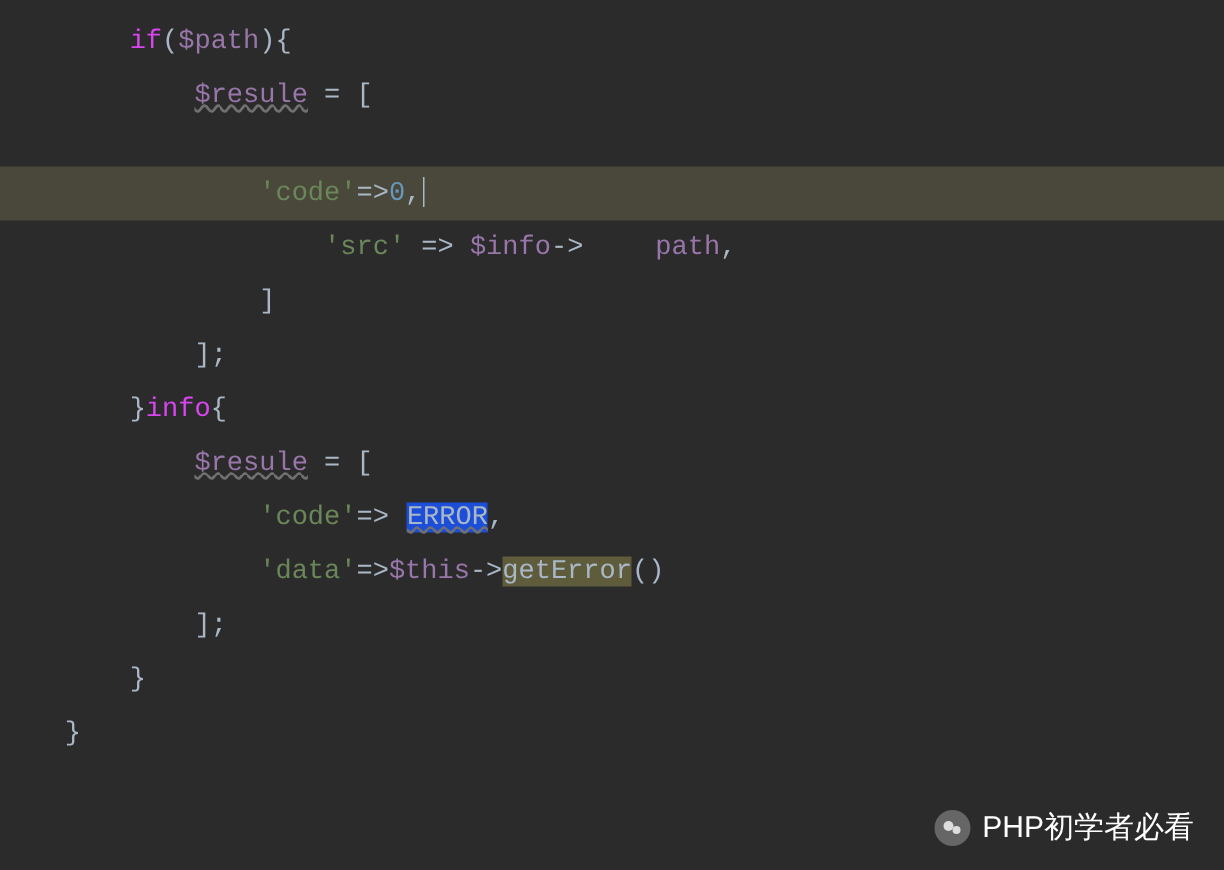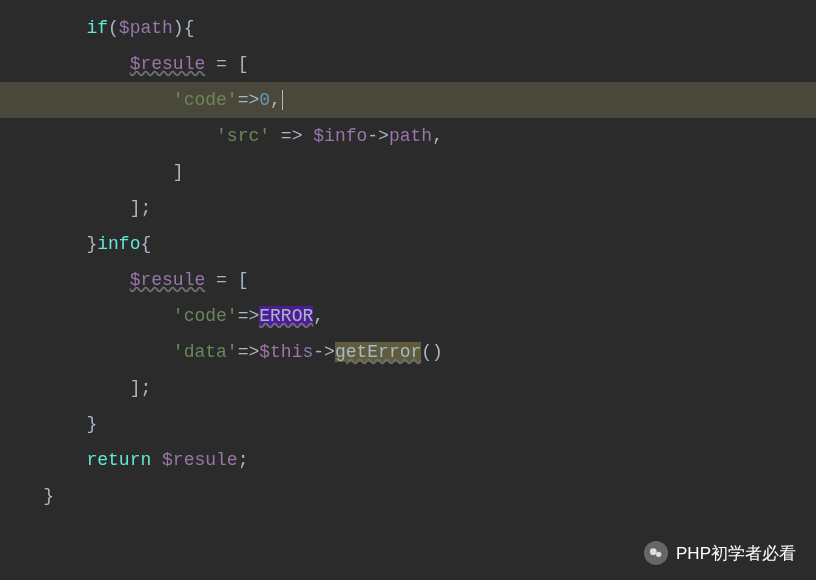--- a/index.html
+++ b/index.html
@@ -21,40 +21,41 @@
       padding: 10px 0 0 0;
     }
     .line {
       line-height: 36px;
       height: 36px;
       white-space: pre;
       padding-left: 0;
     }
     .highlighted-line {
       background-color: #4a483a;
+      margin-top: 29px;
     }
-    .keyword { color: #5eead4; }
+    .keyword { color: #d946ef; }
     .variable { color: #9876aa; }
     .bracket { color: #a9b7c6; }
     .arrow { color: #a9b7c6; }
     .string { color: #6a8759; }
     .number { color: #6897bb; }
     .operator { color: #a9b7c6; }
-    .property { color: #9876aa; }
+    .property { color: #9876aa; margin-left: 48px; }
     .method-highlight {
       background-color: #5f5c3b;
-      text-decoration: underline;
       text-decoration-style: wavy;
       text-decoration-color: #707070;
     }
     .const-highlight {
-      background-color: #4c1d95;
+      background-color: #1d4ed8;
       text-decoration: underline;
       text-decoration-style: wavy;
       text-decoration-color: #707070;
+      margin-left: 12px;
     }
     .wavy-underline {
       text-decoration: underline;
       text-decoration-style: wavy;
       text-decoration-color: #707070;
     }
     .cursor {
       display: inline-block;
       width: 1px;
       height: 20px;
@@ -63,21 +64,21 @@
       margin-left: 1px;
     }
     .watermark {
       position: absolute;
       bottom: 15px;
       right: 20px;
       display: flex;
       align-items: center;
       gap: 8px;
       color: #ffffff;
-      font-size: 17px;
+      font-size: 20px;
       font-family: 'Microsoft YaHei', sans-serif;
     }
     .watermark-icon {
       width: 24px;
       height: 24px;
       background-color: #666;
       border-radius: 50%;
       display: flex;
       align-items: center;
       justify-content: center;
@@ -96,21 +97,20 @@
   <div class="line highlighted-line"><span>                </span><span class="string">'code'</span><span class="arrow">=&gt;</span><span class="number">0</span><span class="operator">,</span><span class="cursor"></span></div>
   <div class="line"><span>                    </span><span class="string">'src'</span><span class="arrow"> =&gt; </span><span class="variable">$info</span><span class="operator">-&gt;</span><span class="property">path</span><span class="operator">,</span></div>
   <div class="line"><span>                </span><span class="bracket">]</span></div>
   <div class="line"><span>            </span><span class="bracket">];</span></div>
   <div class="line"><span>        </span><span class="bracket">}</span><span class="keyword">info</span><span class="bracket">{</span></div>
   <div class="line"><span>            </span><span class="variable wavy-underline">$resule</span><span class="operator"> = </span><span class="bracket">[</span></div>
   <div class="line"><span>                </span><span class="string">'code'</span><span class="arrow">=&gt;</span><span class="const-highlight">ERROR</span><span class="operator">,</span></div>
   <div class="line"><span>                </span><span class="string">'data'</span><span class="arrow">=&gt;</span><span class="variable">$this</span><span class="operator">-&gt;</span><span class="method-highlight">getError</span><span class="bracket">()</span></div>
   <div class="line"><span>            </span><span class="bracket">];</span></div>
   <div class="line"><span>        </span><span class="bracket">}</span></div>
-  <div class="line"><span>        </span><span class="keyword">return</span><span> </span><span class="variable">$resule</span><span class="operator">;</span></div>
   <div class="line"><span>    </span><span class="bracket">}</span></div>
 </div>
 
 <div class="watermark">
   <div class="watermark-icon">
     <svg viewBox="0 0 24 24" fill="#ddd">
       <circle cx="8" cy="10" r="5"></circle>
       <circle cx="16" cy="14" r="4"></circle>
     </svg>
   </div>

